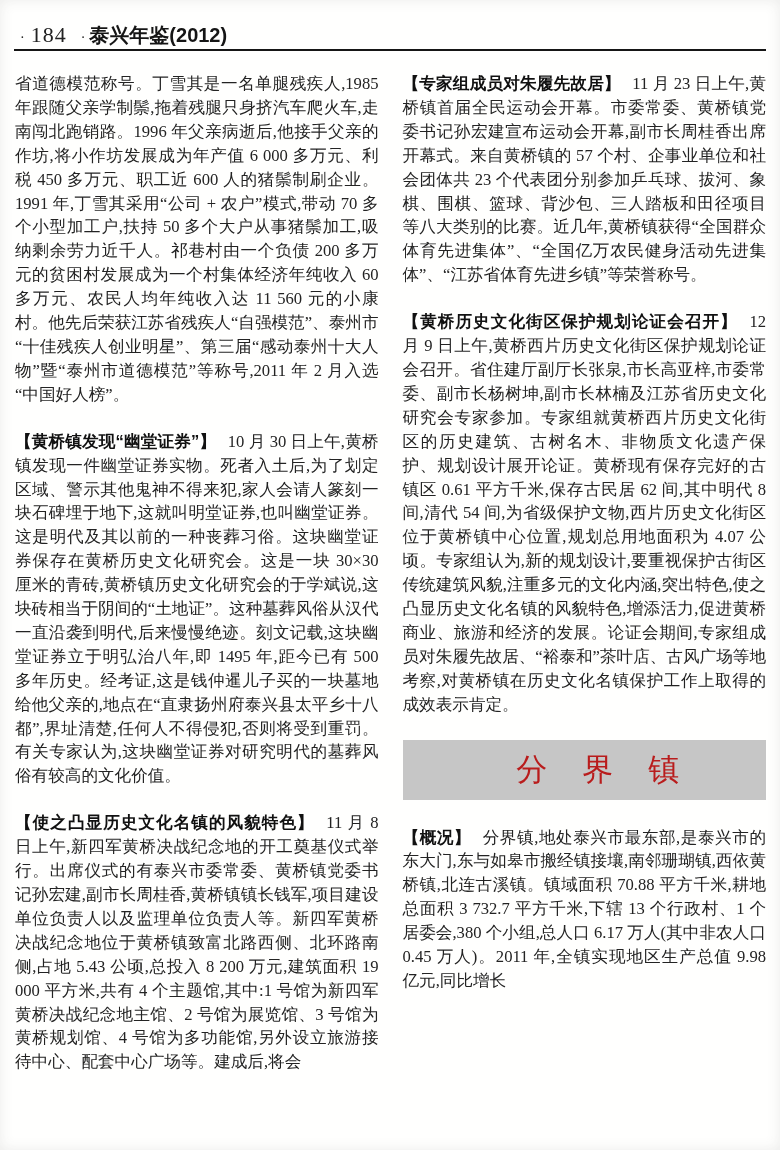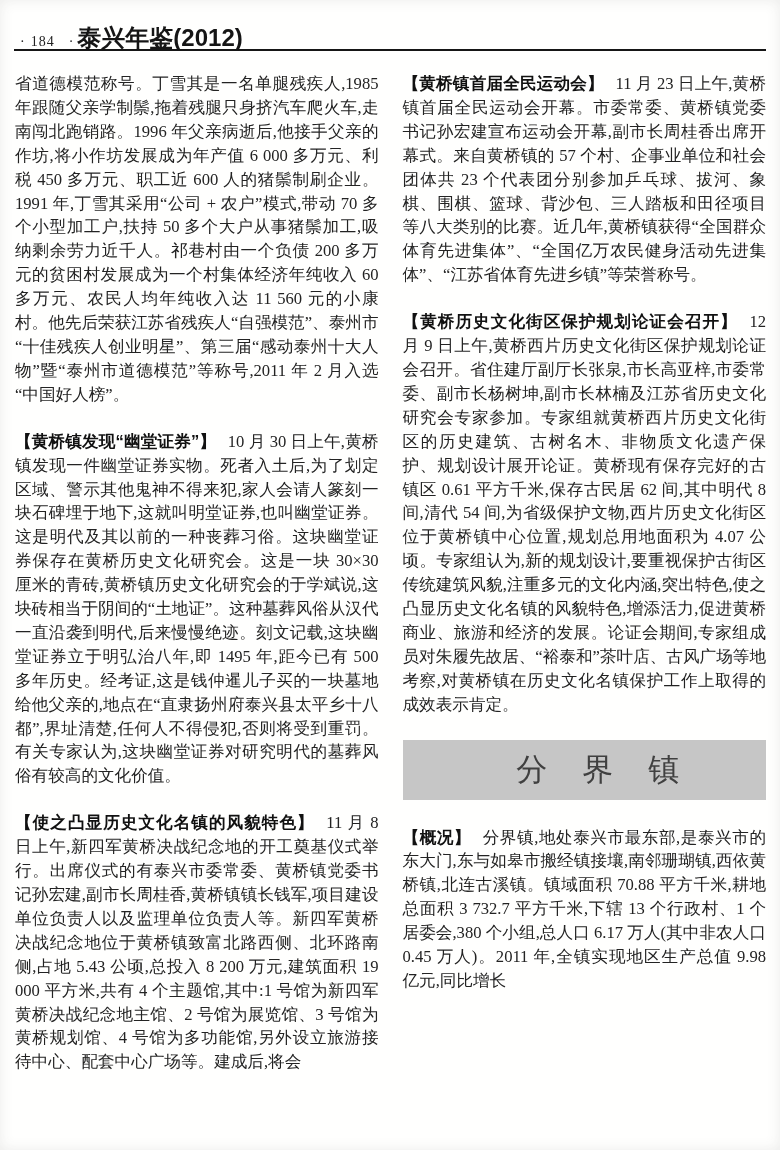--- a/index.html
+++ b/index.html
@@ -24,33 +24,33 @@
     align-items: baseline;
     margin: 22px 15px 0 15px;
     height: 24px;
   }
   .rh-dot {
     font-size: 14px;
     color: #222;
     margin: 0 6px 0 5px;
   }
   .rh-page-num {
-    font-size: 14px;
+    font-size: 22px;
     letter-spacing: 1px;
     color: #222;
   }
   .rh-dot2 {
     font-size: 14px;
     color: #222;
     margin: 0 4px 0 14px;
   }
   .rh-book-title {
     font-family: "Liberation Sans", "DejaVu Sans", sans-serif;
     font-weight: 700;
-    font-size: 24px;
+    font-size: 20px;
     color: #151515;
   }
   .head-rule {
     border: none;
     border-top: 2px solid #161616;
     margin: 3px 14px 0 14px;
   }
   
   .columns {
     display: flex;
@@ -81,21 +81,21 @@
     height: 60px;
     background: #c6c6c6;
     display: flex;
     align-items: center;
     justify-content: center;
     margin: 22px 0 26px 0;
   }
   .town-banner-label {
     font-family: "Liberation Serif", "DejaVu Serif", serif;
     font-size: 31px;
-    color: #404040;
+    color: #b91c1c;
     letter-spacing: 2px;
     margin-left: 29px;
   }
 </style>
 </head>
 <body>
 
 <div class="page">
 
   <div class="running-head">
@@ -108,21 +108,21 @@
 
   <div class="columns">
 
     <div class="col">
       <p class="entry"><b class="entry-title"></b><span>省道德模范称号。丁雪其是一名单腿残疾人,1985 年跟随父亲学制鬃,拖着残腿只身挤汽车爬火车,走南闯北跑销路。1996 年父亲病逝后,他接手父亲的作坊,将小作坊发展成为年产值 6 000 多万元、利税 450 多万元、职工近 600 人的猪鬃制刷企业。1991 年,丁雪其采用“公司 + 农户”模式,带动 70 多个小型加工户,扶持 50 多个大户从事猪鬃加工,吸纳剩余劳力近千人。祁巷村由一个负债 200 多万元的贫困村发展成为一个村集体经济年纯收入 60 多万元、农民人均年纯收入达 11 560 元的小康村。他先后荣获江苏省残疾人“自强模范”、泰州市“十佳残疾人创业明星”、第三届“感动泰州十大人物”暨“泰州市道德模范”等称号,2011 年 2 月入选“中国好人榜”。</span></p>
       <p class="entry"><b class="entry-title">【黄桥镇发现“幽堂证券”】</b><span>10 月 30 日上午,黄桥镇发现一件幽堂证券实物。死者入土后,为了划定区域、警示其他鬼神不得来犯,家人会请人篆刻一块石碑埋于地下,这就叫明堂证券,也叫幽堂证券。这是明代及其以前的一种丧葬习俗。这块幽堂证券保存在黄桥历史文化研究会。这是一块 30×30 厘米的青砖,黄桥镇历史文化研究会的于学斌说,这块砖相当于阴间的“土地证”。这种墓葬风俗从汉代一直沿袭到明代,后来慢慢绝迹。刻文记载,这块幽堂证券立于明弘治八年,即 1495 年,距今已有 500 多年历史。经考证,这是钱仲暹儿子买的一块墓地给他父亲的,地点在“直隶扬州府泰兴县太平乡十八都”,界址清楚,任何人不得侵犯,否则将受到重罚。有关专家认为,这块幽堂证券对研究明代的墓葬风俗有较高的文化价值。</span></p>
       <p class="entry"><b class="entry-title">【使之凸显历史文化名镇的风貌特色】</b><span>11 月 8 日上午,新四军黄桥决战纪念地的开工奠基仪式举行。出席仪式的有泰兴市委常委、黄桥镇党委书记孙宏建,副市长周桂香,黄桥镇镇长钱军,项目建设单位负责人以及监理单位负责人等。新四军黄桥决战纪念地位于黄桥镇致富北路西侧、北环路南侧,占地 5.43 公顷,总投入 8 200 万元,建筑面积 19 000 平方米,共有 4 个主题馆,其中:1 号馆为新四军黄桥决战纪念地主馆、2 号馆为展览馆、3 号馆为黄桥规划馆、4 号馆为多功能馆,另外设立旅游接待中心、配套中心广场等。建成后,将会</span></p>
     </div>
 
     <div class="col">
-      <p class="entry"><b class="entry-title">【黄桥镇首届全民运动会】</b><span>11 月 23 日上午,黄桥镇首届全民运动会开幕。市委常委、黄桥镇党委书记孙宏建宣布运动会开幕,副市长周桂香出席开幕式。来自黄桥镇的 57 个村、企事业单位和社会团体共 23 个代表团分别参加乒乓球、拔河、象棋、围棋、篮球、背沙包、三人踏板和田径项目等八大类别的比赛。近几年,黄桥镇获得“全国群众体育先进集体”、“全国亿万农民健身活动先进集体”、“江苏省体育先进乡镇”等荣誉称号。</span></p>
+      <p class="entry"><b class="entry-title">【专家组成员对朱履先故居】</b><span>11 月 23 日上午,黄桥镇首届全民运动会开幕。市委常委、黄桥镇党委书记孙宏建宣布运动会开幕,副市长周桂香出席开幕式。来自黄桥镇的 57 个村、企事业单位和社会团体共 23 个代表团分别参加乒乓球、拔河、象棋、围棋、篮球、背沙包、三人踏板和田径项目等八大类别的比赛。近几年,黄桥镇获得“全国群众体育先进集体”、“全国亿万农民健身活动先进集体”、“江苏省体育先进乡镇”等荣誉称号。</span></p>
       <p class="entry"><b class="entry-title">【黄桥历史文化街区保护规划论证会召开】</b><span>12 月 9 日上午,黄桥西片历史文化街区保护规划论证会召开。省住建厅副厅长张泉,市长高亚梓,市委常委、副市长杨树坤,副市长林楠及江苏省历史文化研究会专家参加。专家组就黄桥西片历史文化街区的历史建筑、古树名木、非物质文化遗产保护、规划设计展开论证。黄桥现有保存完好的古镇区 0.61 平方千米,保存古民居 62 间,其中明代 8 间,清代 54 间,为省级保护文物,西片历史文化街区位于黄桥镇中心位置,规划总用地面积为 4.07 公顷。专家组认为,新的规划设计,要重视保护古街区传统建筑风貌,注重多元的文化内涵,突出特色,使之凸显历史文化名镇的风貌特色,增添活力,促进黄桥商业、旅游和经济的发展。论证会期间,专家组成员对朱履先故居、“裕泰和”茶叶店、古风广场等地考察,对黄桥镇在历史文化名镇保护工作上取得的成效表示肯定。</span></p>
 
       <div class="town-banner" style="background: rgb(198, 198, 198);">
         <span class="town-banner-label">分　界　镇</span>
       </div>
 
       <p class="entry"><b class="entry-title">【概况】</b><span>分界镇,地处泰兴市最东部,是泰兴市的东大门,东与如皋市搬经镇接壤,南邻珊瑚镇,西依黄桥镇,北连古溪镇。镇域面积 70.88 平方千米,耕地总面积 3 732.7 平方千米,下辖 13 个行政村、1 个居委会,380 个小组,总人口 6.17 万人(其中非农人口 0.45 万人)。2011 年,全镇实现地区生产总值 9.98 亿元,同比增长</span></p>
     </div>
 
   </div>

